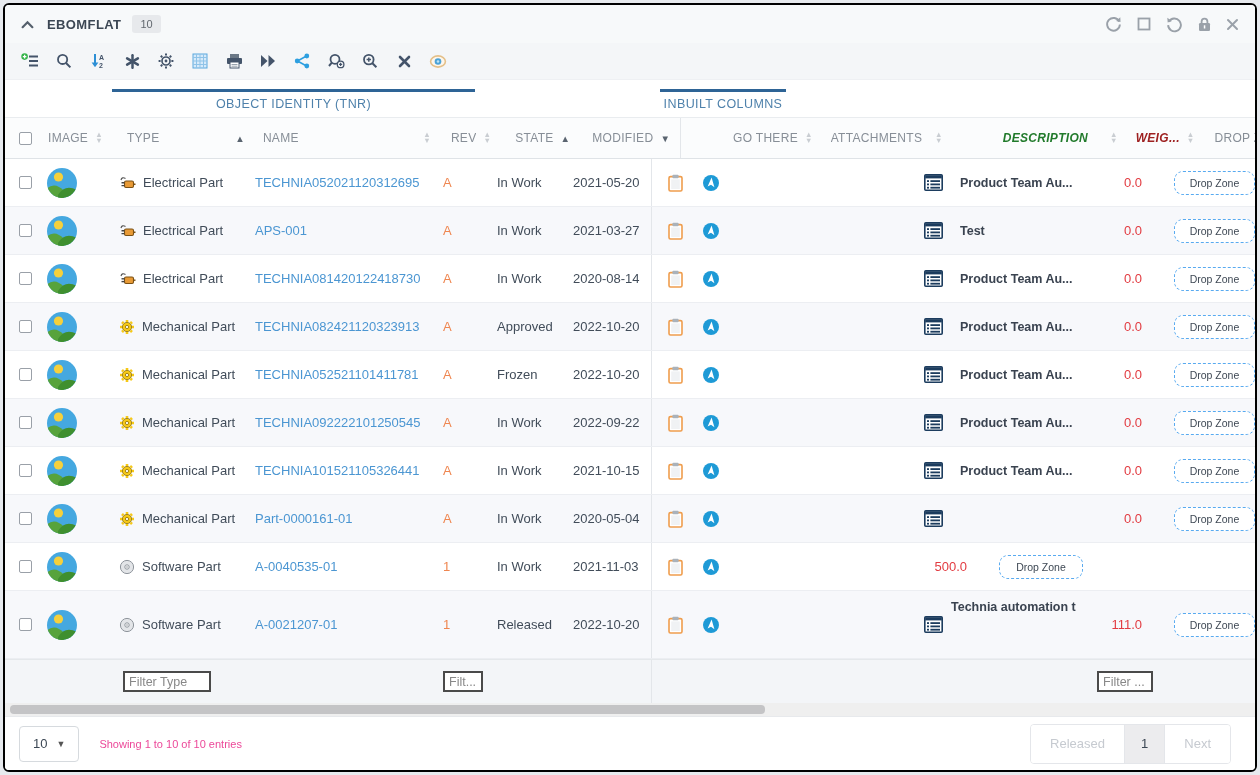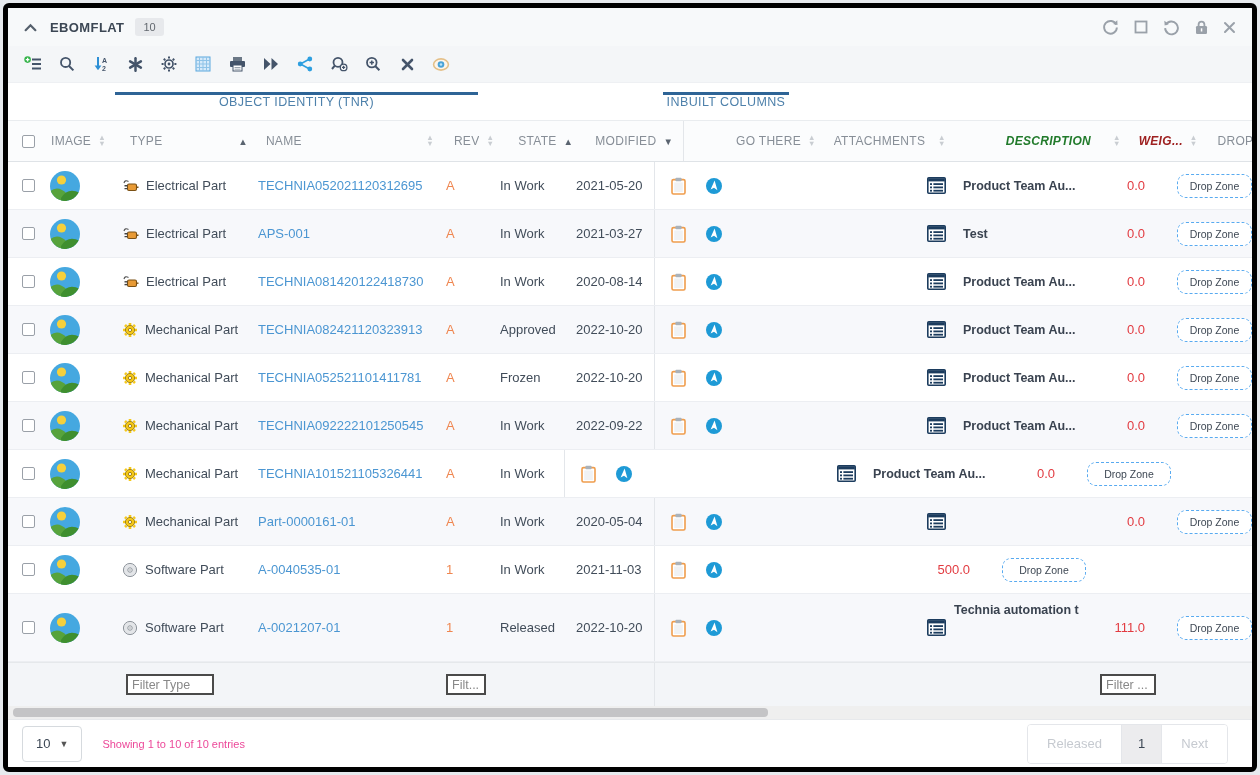--- a/index.html
+++ b/index.html
@@ -3,39 +3,39 @@
 <meta charset="utf-8">
 <style>
   * { box-sizing: border-box; margin: 0; padding: 0; }
   body {
     background: #e7eaee;
     font-family: "Liberation Sans", sans-serif;
     width: 1260px; height: 775px; overflow: hidden;
   }
   .panel {
     width: 1254px; height: 769px; margin: 3px;
-    background: #fff; border: 5px solid #000000; border-radius: 6px;
+    background: #fff; border: 2px solid #000000; border-radius: 6px;
     overflow: hidden; display: flex; flex-direction: column;
   }
 
   
   .panel-header { height: 38px; flex: 0 0 38px; background: #f7f9fa; display: flex; align-items: center; padding: 0 16px; }
   .collapse-btn { display: flex; align-items: center; cursor: pointer; }
   .panel-title { font-weight: bold; font-size: 13px; color: #3c4754; margin-left: 13px; letter-spacing: .4px; }
   .count-badge { margin-left: 11px; background: #e7e9ec; color: #62686f; font-size: 11px; padding: 3px 8px; border-radius: 3px; }
   .win-icons { margin-left: auto; display: flex; align-items: center; gap: 15px; }
   .win-icons span { display: flex; cursor: pointer; }
 
   
   .toolbar { height: 37px; flex: 0 0 37px; background: #f4f6f8; display: flex; align-items: center; padding: 0 8px; border-bottom: 1px solid #eef0f3; }
   .tbtn { width: 34px; height: 30px; display: flex; align-items: center; justify-content: center; cursor: pointer; }
 
   
   .group-row { height: 37px; flex: 0 0 37px; position: relative; background: #fff; }
-  .col-group { position: absolute; top: 9px; text-align: center; border-top: 3px solid #2e6496; color: #4e81ab; font-size: 12.5px; letter-spacing: .4px; white-space: nowrap; }
+  .col-group { position: absolute; top: 9px; text-align: center; border-top: 3px solid #2e6496; color: #4e81ab; font-size: 12.5px; padding-top: 5px; letter-spacing: .4px; white-space: nowrap; }
   .col-group.g-left  { left: 107px; width: 363px; }
   .col-group.g-right { left: 655px; width: 126px; }
 
   
   .c-cb      { flex: 0 0 36px;  padding-left: 14px; }
   .c-img     { flex: 0 0 64px;  padding-left: 6px; }
   .c-type    { flex: 0 0 142px; padding-left: 14px; }
   .c-name    { flex: 0 0 186px; padding-left: 8px; }
   .c-rev     { flex: 0 0 50px;  padding-left: 10px; }
   .c-state   { flex: 0 0 78px;  padding-left: 14px; }
@@ -957,20 +957,23 @@
     </div>
     <div class="cell c-name">
           <a class="name-link">TECHNIA101521105326441</a>
         </div>
     <div class="cell c-rev">
           <span class="rev-val">A</span>
         </div>
     <div class="cell c-state">
           <span>In Work</span>
         </div>
+    <div class="cell c-mod">
+          <span>2021-10-15</span>
+        </div>
     <div class="cell c-gothere">
       <span class="gothere-icons">
         <span>
           <svg width="15" height="18" viewBox="0 0 15 18">
                 <rect x="1" y="2.6" width="13" height="14.4" rx="1.5" fill="#fff" stroke="#ef9d4d" stroke-width="1.6"></rect>
                 <rect x="4.4" y="0.8" width="6.2" height="3.4" rx="1" fill="#aab2ba"></rect>
                 <rect x="3.2" y="5.4" width="8.6" height="9.6" fill="#f0f2f4"></rect>
               </svg>
         </span>
         <span>

